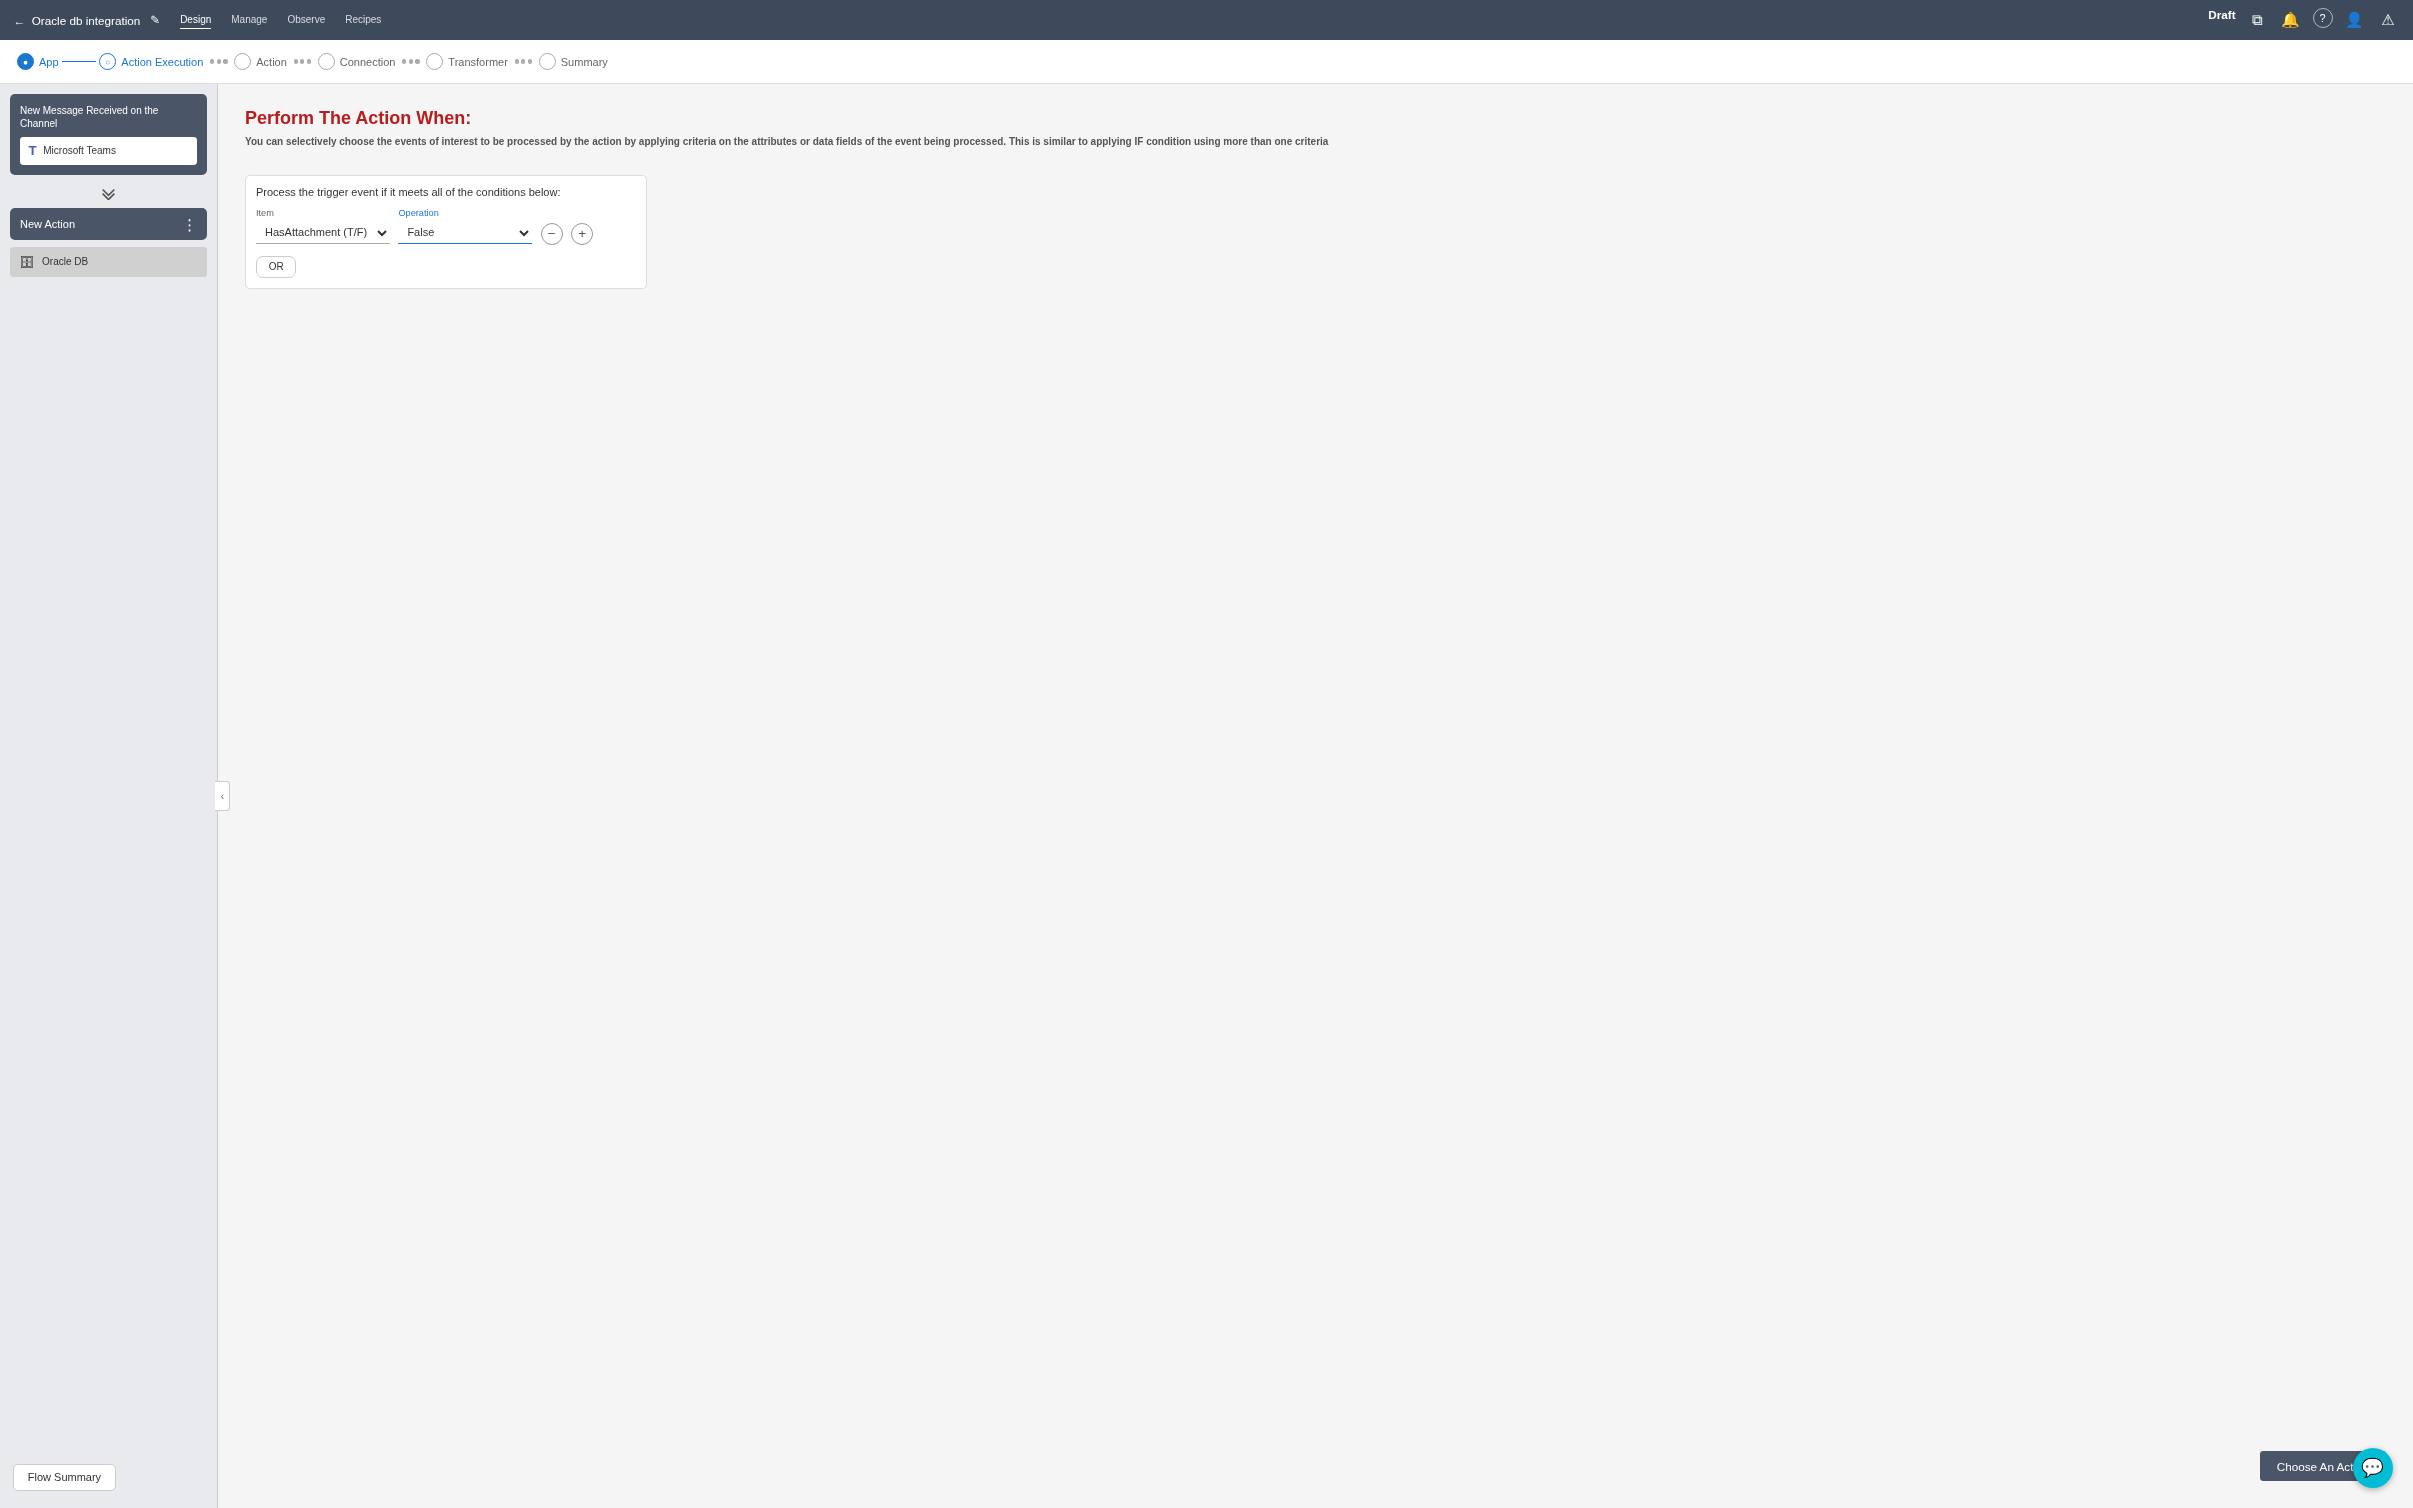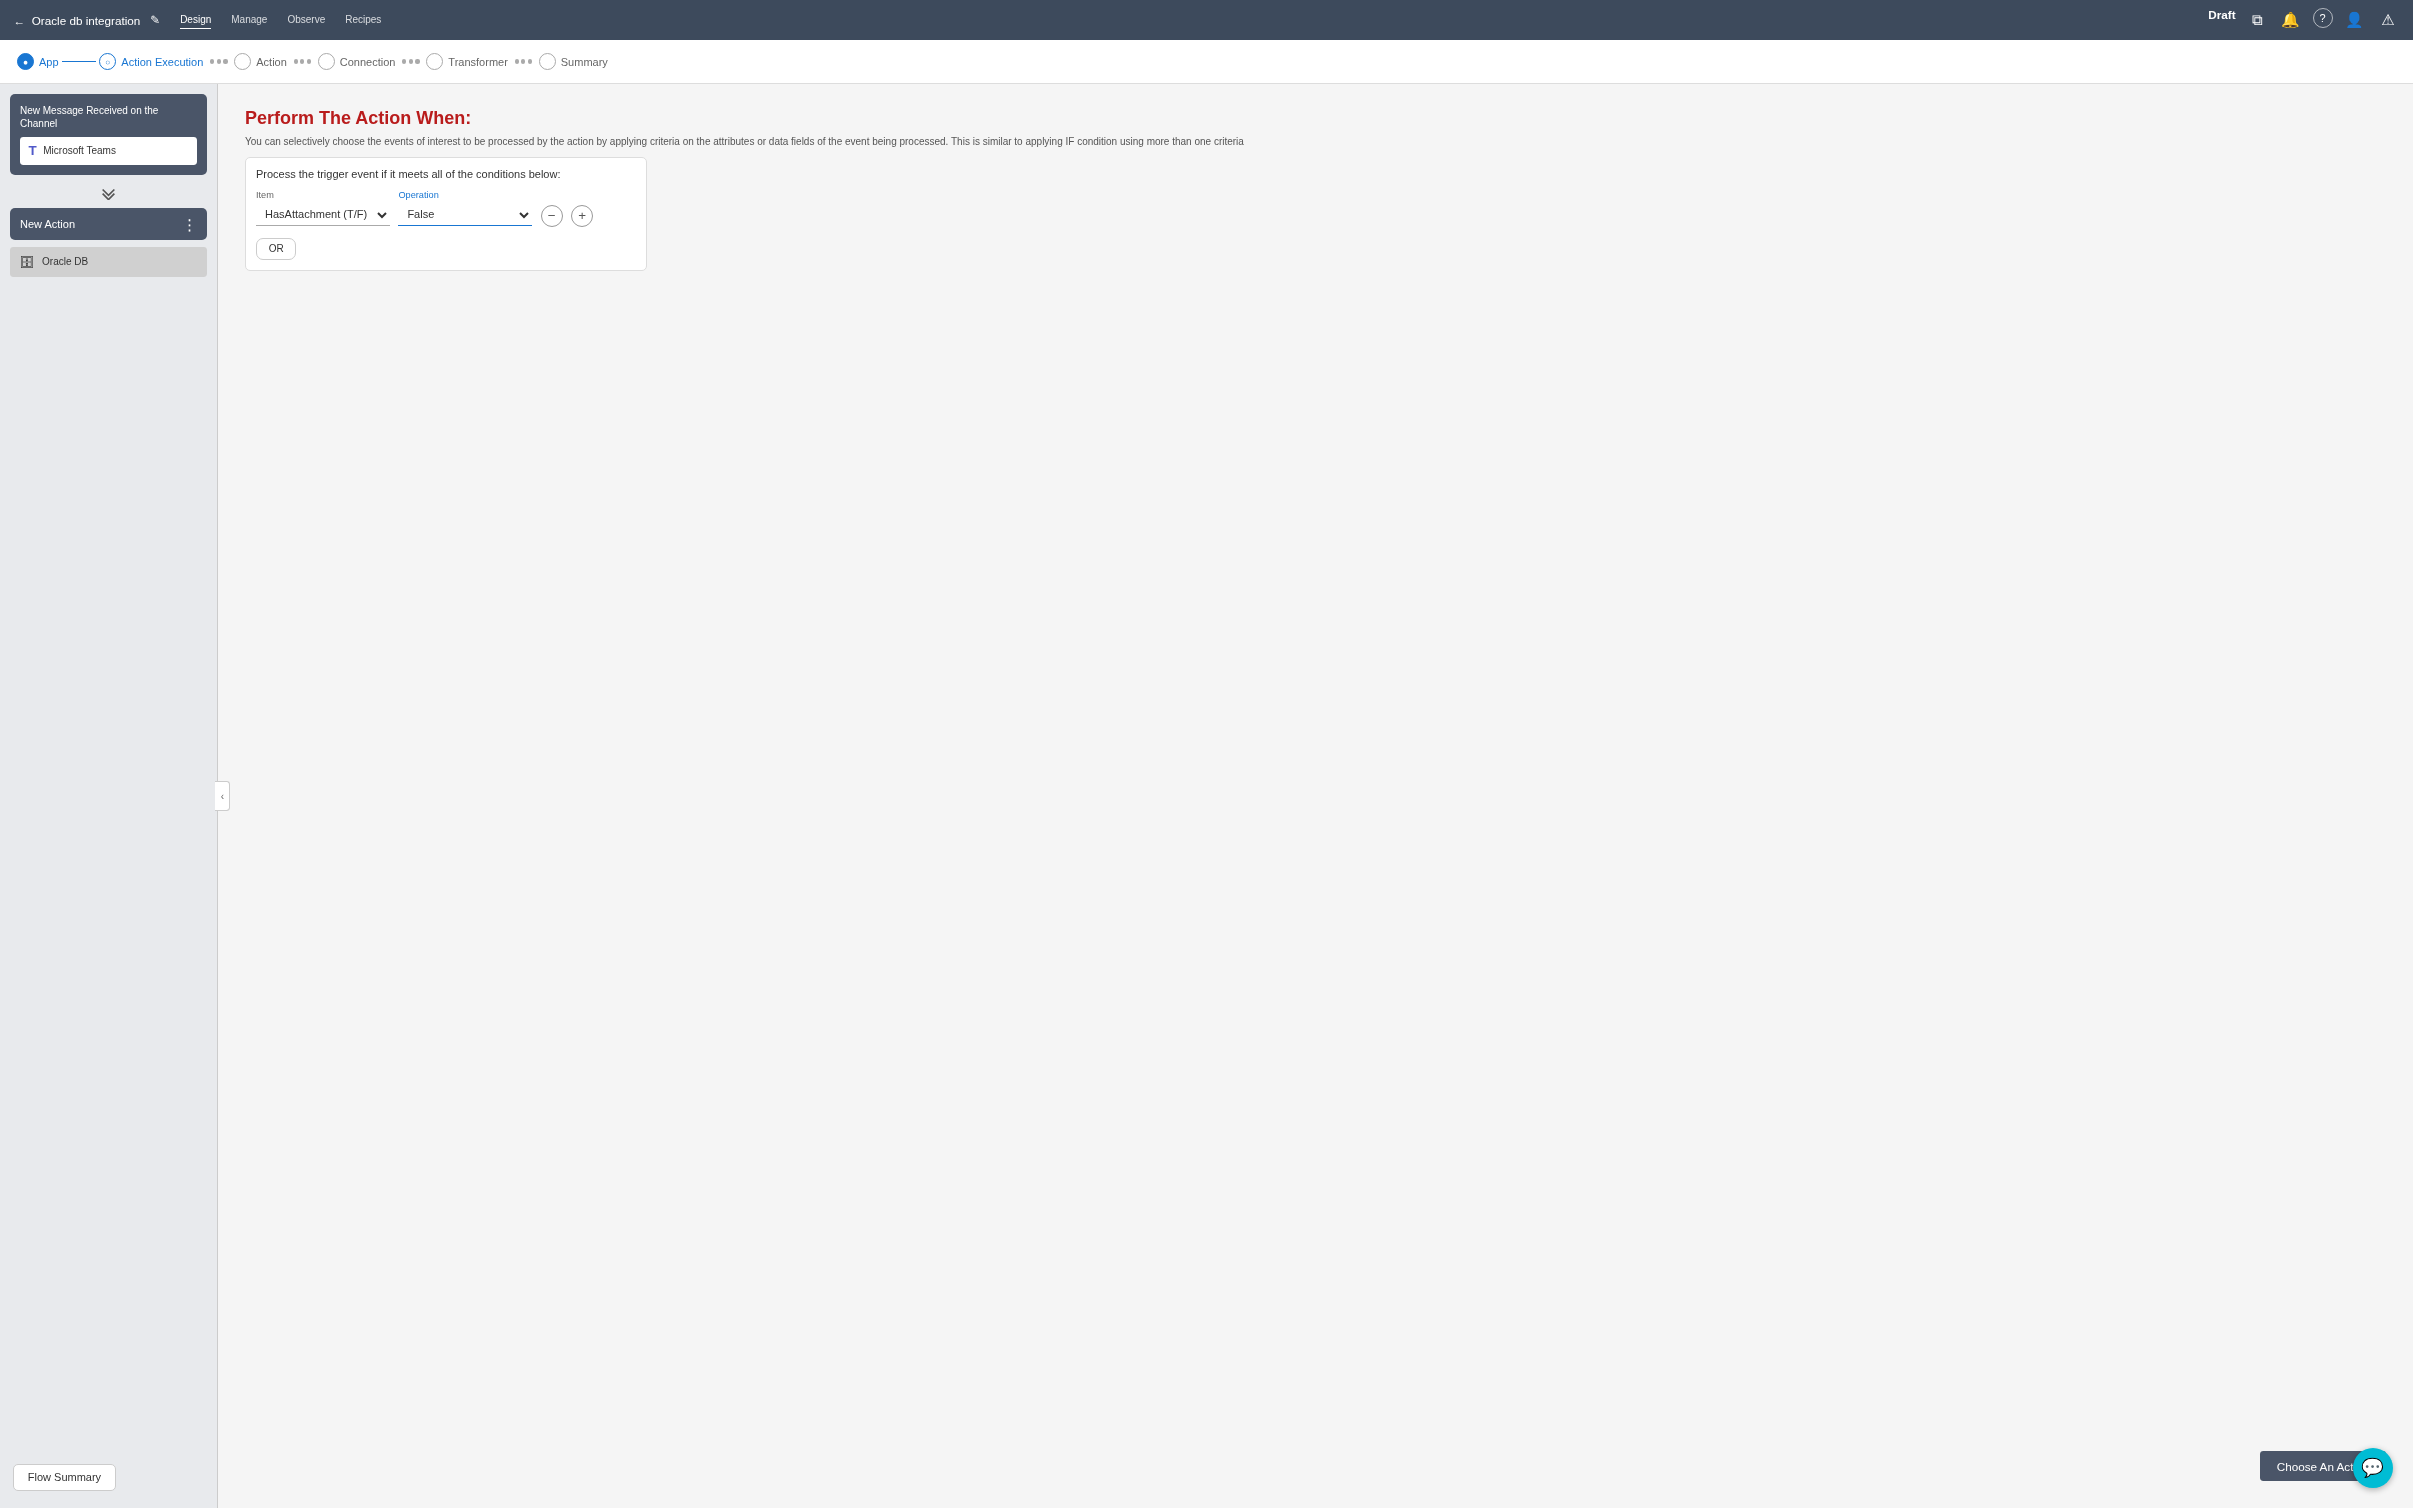--- a/index.html
+++ b/index.html
@@ -136,21 +136,21 @@
     
     .content-area {
       flex: 1;
       padding: 23.5px 27px;
       background: #f5f5f5;
       overflow-y: auto;
       position: relative;
     }
 
     .section-title { font-size: 18px; font-weight: 600; color: #b91c1c; margin-bottom: 5px; }
-    .section-desc { font-size: 10px; color: #555; margin-bottom: 8px; line-height: 1.5; }
+    .section-desc { font-size: 10px; color: #555; margin-bottom: 26px; line-height: 1.5; font-weight: bold; }
 
     .condition-box {
       background: white;
       border: 0.8px solid #ddd;
       border-radius: 5px;
       padding: 10px;
       max-width: 402px;
     }
     .condition-title { font-size: 11px; color: #333; margin-bottom: 10px; }
 

